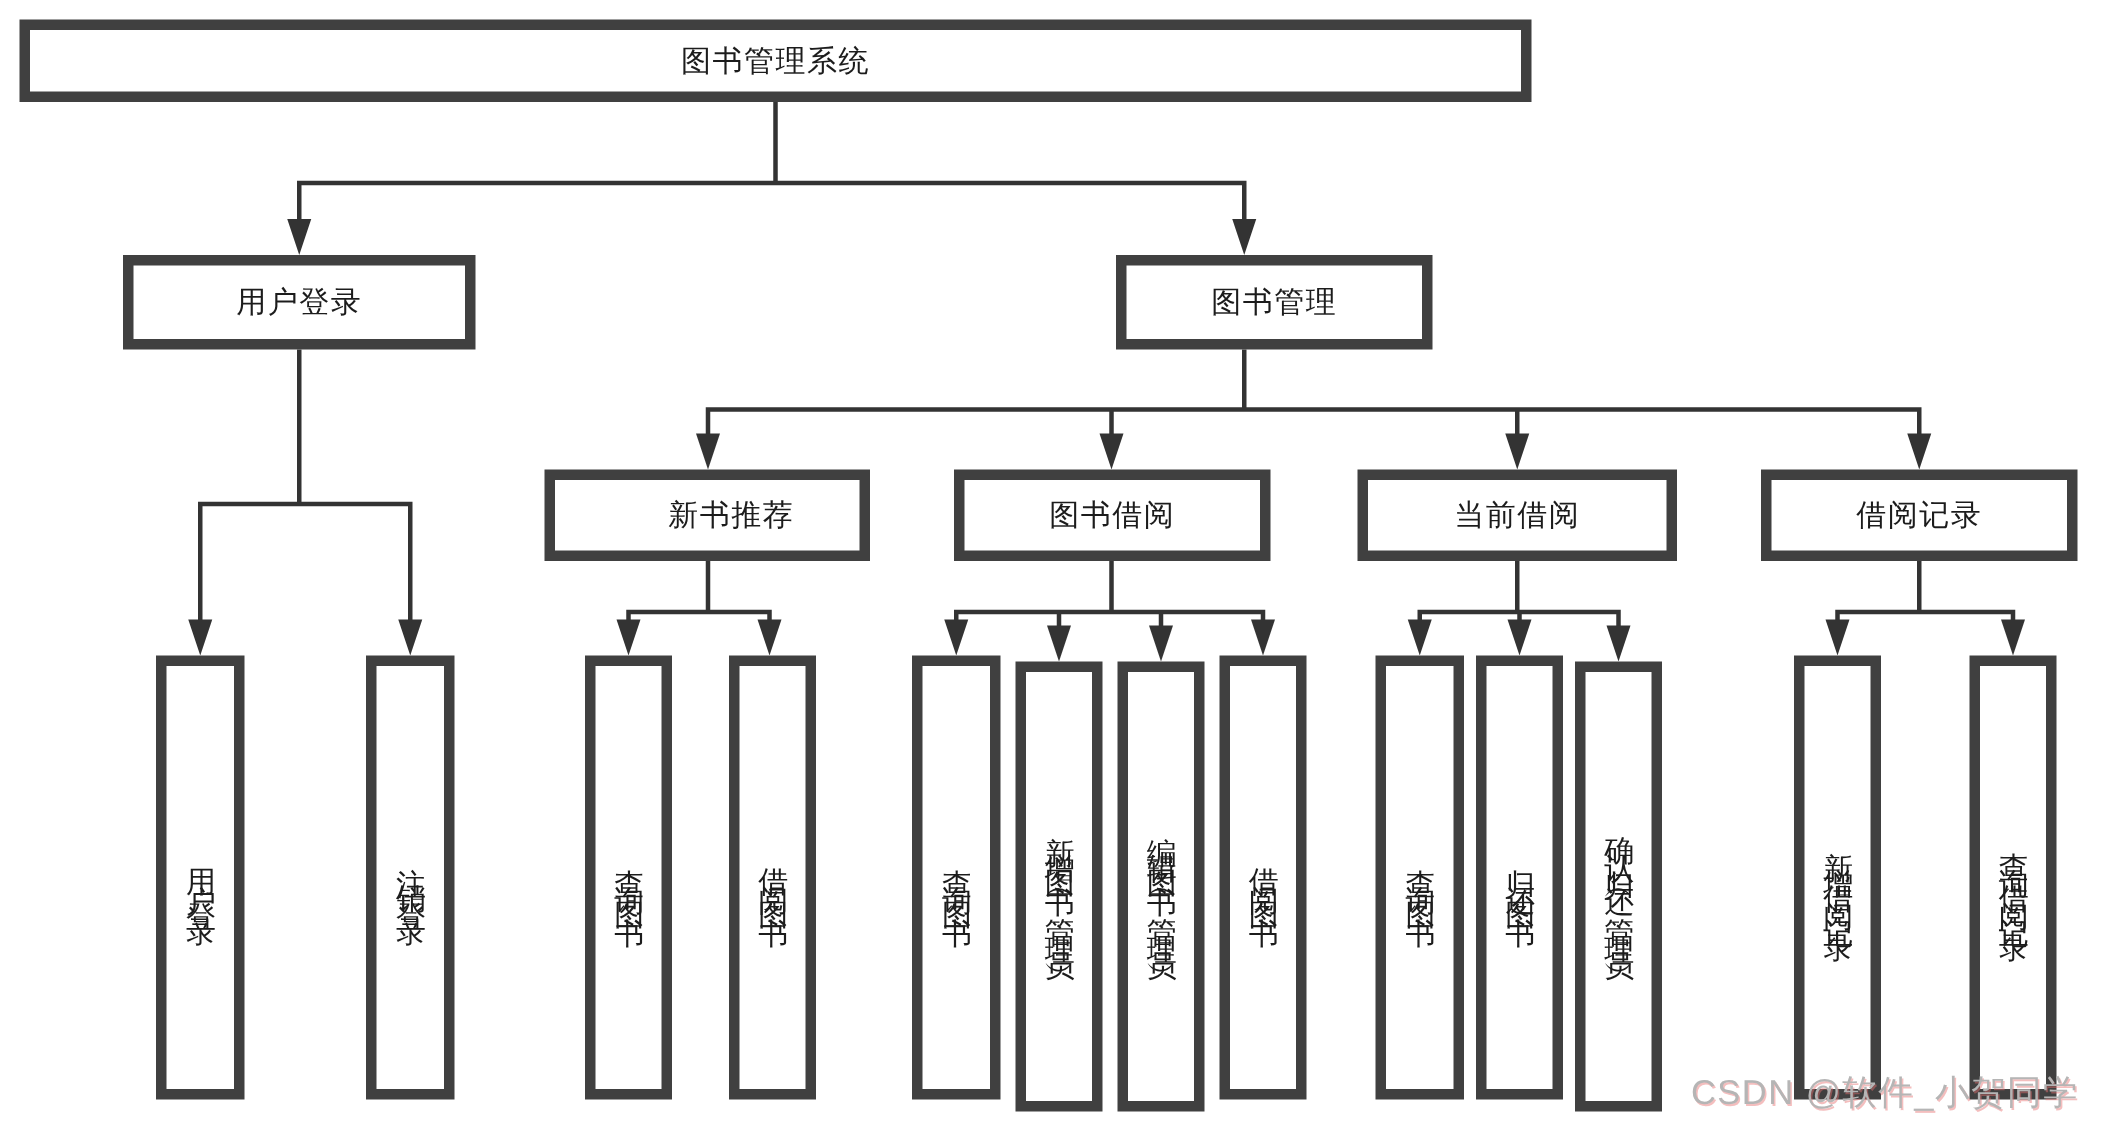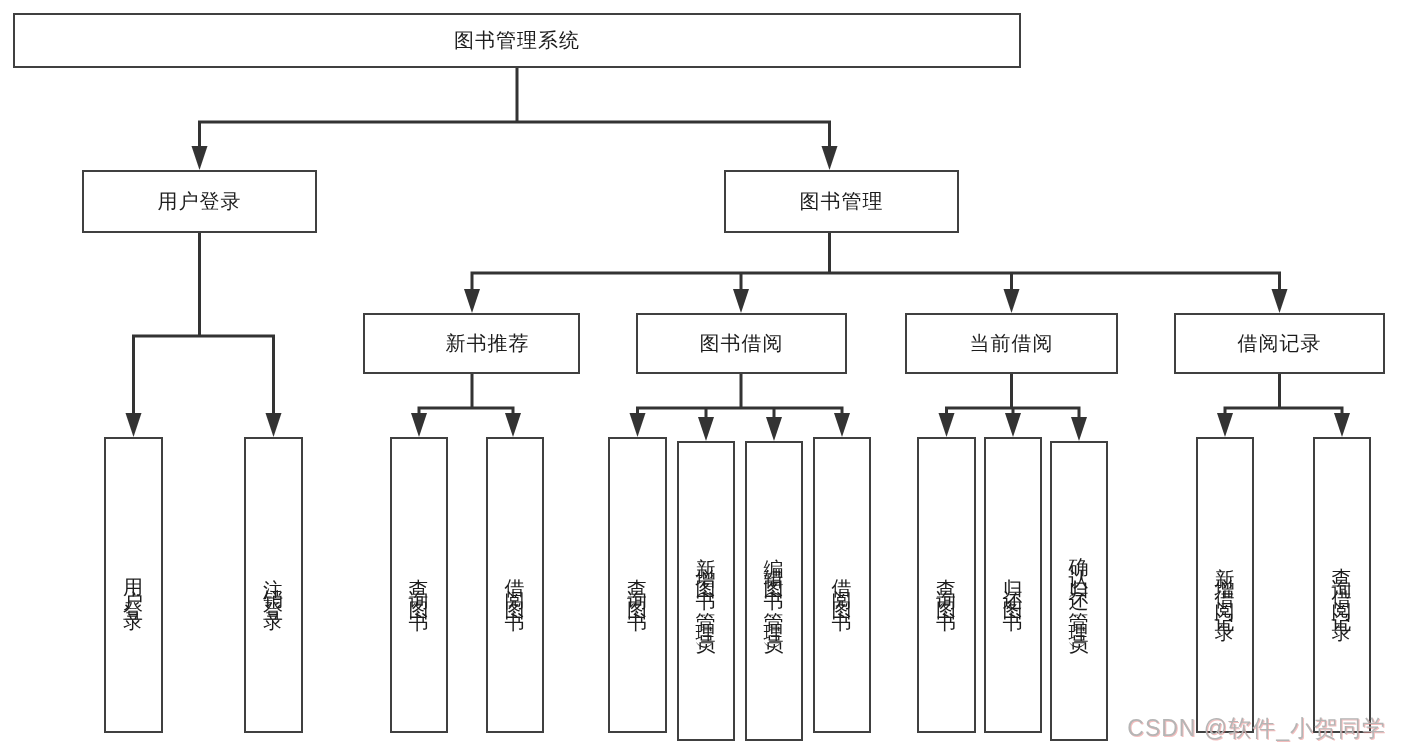--- a/index.html
+++ b/index.html
@@ -15,21 +15,21 @@
   .wires {
     position: absolute;
     left: 0; top: 0;
     width: 1405px; height: 747px;
     pointer-events: none;
   }
   .node {
     position: absolute;
     box-sizing: border-box;
     background: #ffffff;
-    border: 2px solid #404040;
+    border: 7px solid #404040;
     display: flex;
     align-items: center;
     justify-content: center;
     font-size: 20px;
     color: #1c1c1c;
   }
   .node.h { letter-spacing: 1px; }
   .node.v {
     writing-mode: vertical-rl;
     text-orientation: mixed;
@@ -88,21 +88,21 @@
       <polygon points="1005,413 1021,413 1013,437"></polygon>
       <polygon points="1071,417 1087,417 1079,441"></polygon>
       <polygon points="1217,413 1233,413 1225,437"></polygon>
       <polygon points="1334,413 1350,413 1342,437"></polygon>
     </g>
   </svg>
 
   <div class="node h" style="left:13px; top:13px; width:1008px; height:55px;">图书管理系统</div>
 
   <div class="node h" style="left:82px; top:170px; width:235px; height:63px;">用户登录</div>
-  <div class="node h" style="left:724px; top:170px; width:235px; height:63px;">图书管理</div>
+  <div class="node h" style="left:744px; top:170px; width:211px; height:63px;">图书管理</div>
 
   <div class="node h" style="left:363px; top:313px; width:217px; height:61px;padding-left:32px;">新书推荐</div>
   <div class="node h" style="left:636px; top:313px; width:211px; height:61px;font-family:Liberation Mono, monospace;">图书借阅</div>
   <div class="node h" style="left:905px; top:313px; width:213px; height:61px;">当前借阅</div>
   <div class="node h" style="left:1174px; top:313px; width:211px; height:61px;">借阅记录</div>
 
   <div class="node v" style="left:104px; top:437px; width:59px; height:296px;">用户登录</div>
   <div class="node v" style="left:244px; top:437px; width:59px; height:296px;">注销登录</div>
 
   <div class="node v" style="left:390px; top:437px; width:58px; height:296px;">查询图书</div>

